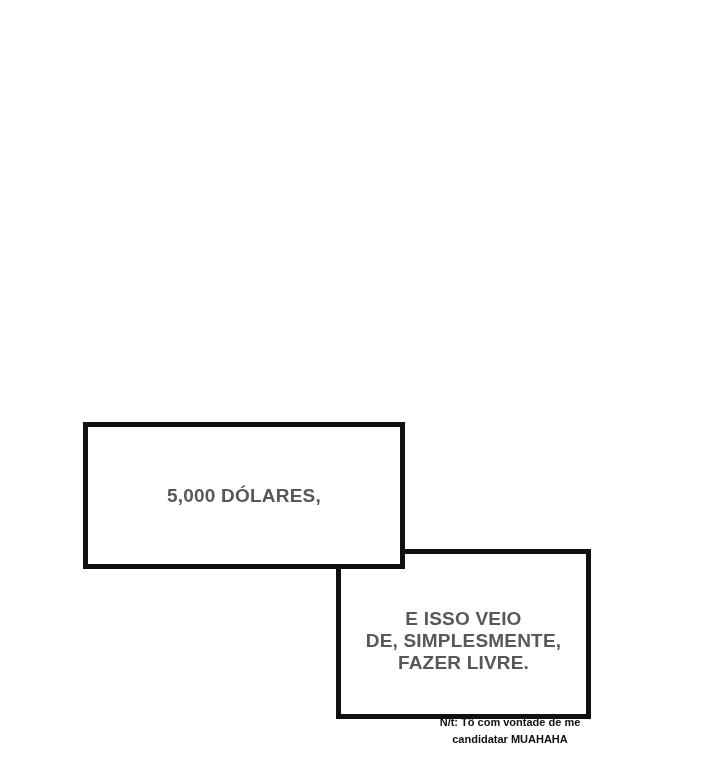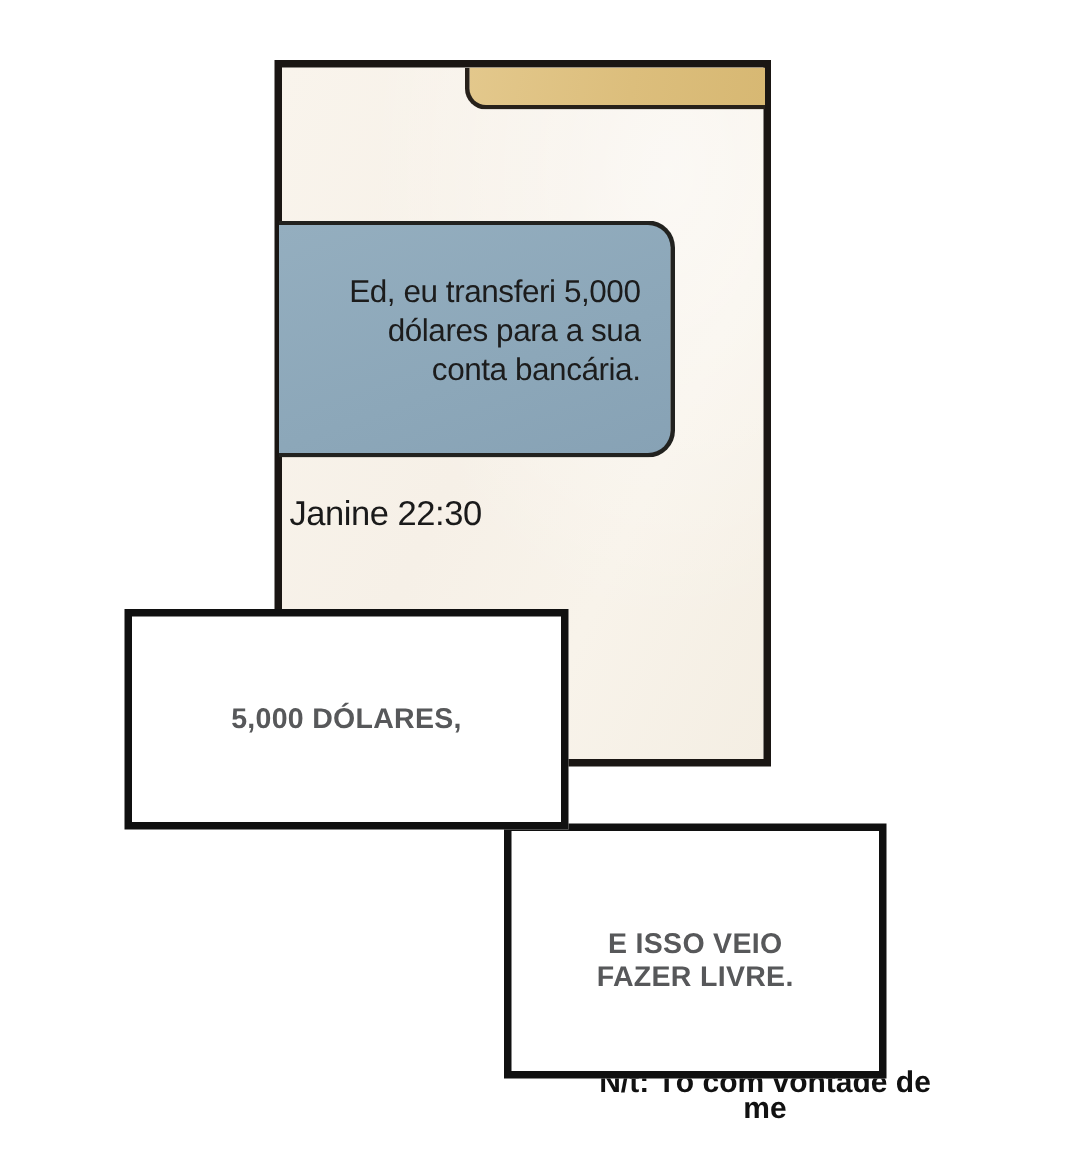--- a/index.html
+++ b/index.html
@@ -84,22 +84,22 @@
     position: absolute;
     box-sizing: border-box;
     background: #ffffff;
     border: 5px solid #101010;
     display: flex;
     align-items: center;
     justify-content: center;
   }
   .box1 {
     left: 83px;
-    top: 406px;
-    width: 296px;
+    top: 422px;
+    width: 322px;
     height: 147px;
     z-index: 4;
   }
   .box2 {
     left: 336px;
     top: 549px;
     width: 255px;
     height: 170px;
     z-index: 3;
     padding-top: 14px;
@@ -114,55 +114,44 @@
   }
 
   
   .note {
     position: absolute;
     left: 390px;
     top: 714px;
     width: 240px;
     text-align: center;
     color: #111111;
-    font-size: 20px;
+    font-size: 11px;
     font-weight: 600;
     line-height: 17px;
     z-index: 1;
   }
 </style>
 </head>
 <body>
 
 <div class="canvas">
 
-  <div class="phone">
-    <div class="notif"></div>
-
-    <div class="bubble">
-      <div class="bubble-text">
-        <div>Ed, eu transferi 5,000</div>
-        <div>dólares para a sua</div>
-        <div>conta bancária.</div>
-      </div>
-    </div>
-
-    <div class="sender">Janine 22:30</div>
-  </div>
 
   <div class="box box1">
     <div class="caption">
       <div>5,000 DÓLARES,</div>
     </div>
   </div>
 
   <div class="box box2">
     <div class="caption">
       <div>E ISSO VEIO</div>
+      <div>DE, SIMPLESMENTE,</div>
       <div>FAZER LIVRE.</div>
     </div>
   </div>
 
   <div class="note">
     <div>N/t: Tô com vontade de me</div>
+    <div>candidatar MUAHAHA</div>
   </div>
 
 </div>
 
 </body></html>

